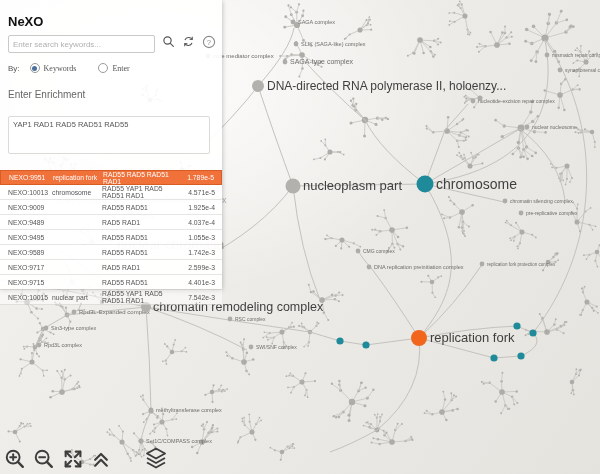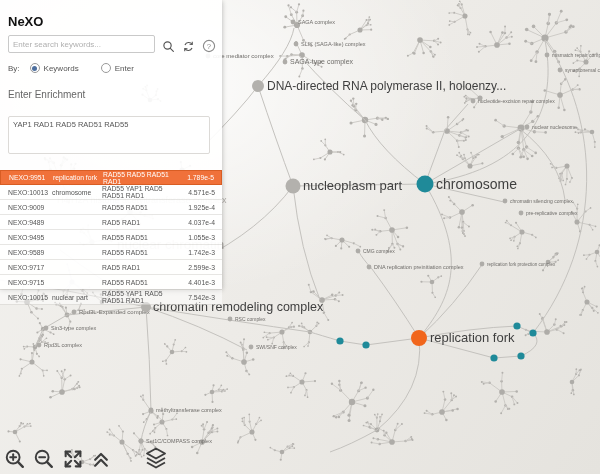--- a/index.html
+++ b/index.html
@@ -13,34 +13,34 @@
   svg.graph{position:absolute;left:0;top:0;}
 
   
   .panel{
     position:absolute;left:0;top:0;width:222px;height:289px;box-sizing:border-box;
     background:rgba(255,255,255,0.9);
     box-shadow:0 1px 5px rgba(0,0,0,0.28);
     padding:12px 0 0 0;
   }
   .panel-title{font-size:13px;font-weight:bold;color:#111;padding:2px 8px 6px 8px;}
-  .search-row{display:flex;align-items:flex-end;padding:0 6px 0 8px;}
+  .search-row{display:flex;align-items:flex-start;padding:0 6px 0 8px;}
   .search-input{
     width:138px;height:14px;font-size:8px;border:1px solid #c9c9c9;border-radius:2px;
     padding:1px 4px;color:#444;outline:none;font-family:"Liberation Sans",sans-serif;
     background:rgba(255,255,255,.95);
   }
   .search-input::placeholder{color:#b0b0b0;}
   .hicon{margin-left:7px;cursor:pointer;display:inline-flex;}
   .by-row{display:flex;align-items:center;margin:10px 8px 0 8px;font-size:8px;color:#555;}
   .radio{width:8px;height:8px;border:1px solid #9a9a9a;border-radius:50%;display:inline-block;
          margin-right:4px;background:#fff;position:relative;}
   .radio.sel::after{content:"";position:absolute;left:1.5px;top:1.5px;width:5px;height:5px;
          border-radius:50%;background:#4d6f9e;}
-  .radio-label{margin-right:22px;}
+  .radio-label{margin-right:22px;font-family:Liberation Serif, serif;}
   .te-heading{font-size:10px;color:#666;margin:16px 8px 4px 8px;}
   .te-text{
     display:block;width:202px;height:38px;margin:16px 8px;box-sizing:border-box;
     border:1px solid #dcdad7;border-radius:2px;background:rgba(255,255,255,.85);
     font-size:7.5px;color:#555;padding:3px 4px;resize:none;outline:none;
     font-family:"Liberation Sans",sans-serif;
   }
   .param-row{display:flex;align-items:center;margin:7px 8px 0 8px;}
   .param-input{height:12px;font-size:7.5px;border:1px solid #cfcdca;border-radius:2px;
     padding:0 3px;color:#444;outline:none;background:rgba(255,255,255,.9);

